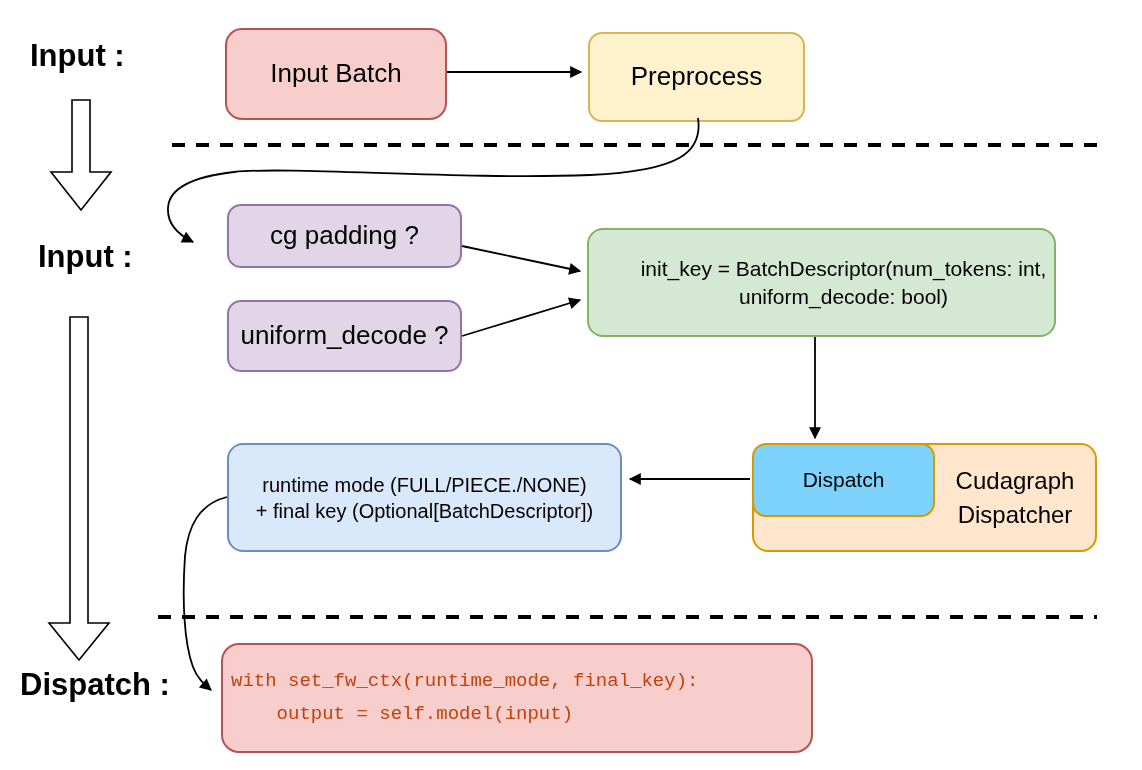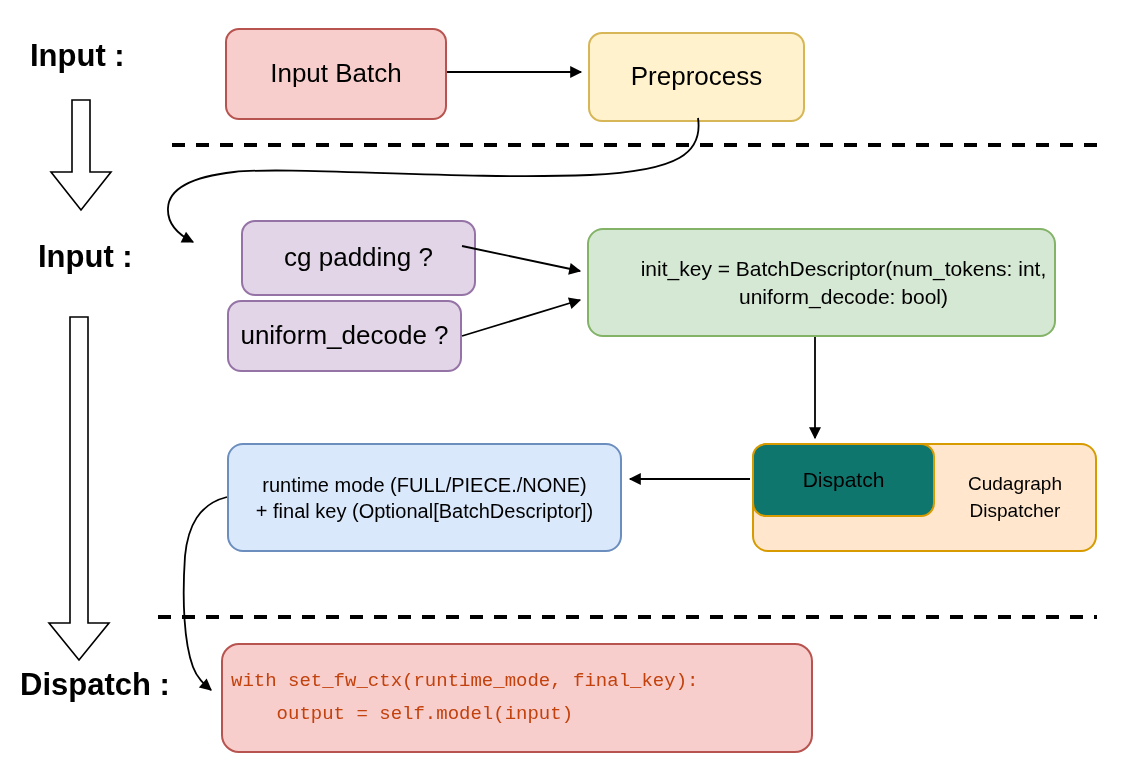--- a/index.html
+++ b/index.html
@@ -31,27 +31,27 @@
     text-align: center;
     line-height: 1.3;
     white-space: nowrap;
   }
   .n-red     { background: #f8cecc; border-color: #b85450; }
   .n-yellow  { background: #fff2cc; border-color: #d6b656; }
   .n-purple  { background: #e1d5e7; border-color: #9673a6; }
   .n-green   { background: #d5e8d4; border-color: #82b366; }
   .n-blue    { background: #dae8fc; border-color: #6c8ebf; }
   .n-peach-l { background: #ffe6cc; border-color: #d79b00; }
-  .n-peach-d { background: #0f766e; border-color: #d79b00; }
+  .n-peach-d { background: #7dd3fc; border-color: #d79b00; }
 
   .fs-node  { font-size: 26px; }
   .fs-green { font-size: 21px; }
   .fs-blue  { font-size: 20px; }
   .fs-disp  { font-size: 21px; }
-  .fs-cud   { font-size: 19px; line-height: 1.4; }
+  .fs-cud   { font-size: 24px; line-height: 1.4; }
 
   .code-box {
     position: absolute;
     box-sizing: border-box;
     border: 2.5px solid #b85450;
     background: #f8cecc;
     border-radius: 18px;
     display: flex;
     flex-direction: column;
     justify-content: center;
@@ -73,29 +73,29 @@
 </style>
 </head>
 <body>
 
 <div class="canvas">
 
   <div class="slabel" style="left:30px; top:40px;">Input :</div>
   <div class="slabel" style="left:38px; top:241px;">Input :</div>
   <div class="slabel" style="left:20px; top:669px;">Dispatch :</div>
 
-  <div class="box n-red fs-node" style="left:225px; top:28px; width:222px; height:92px;">
+  <div class="box n-red fs-node" style="left:225px; top:28px; width:222px; height:92px;border-radius:17px;">
     <span>Input Batch</span>
   </div>
 
   <div class="box n-yellow fs-node" style="left:588px; top:32px; width:217px; height:90px;">
     <span>Preprocess</span>
   </div>
 
-  <div class="box n-purple fs-node" style="left:227px; top:220px; width:235px; height:76px;margin-left:14px;">
+  <div class="box n-purple fs-node" style="left:227px; top:204px; width:235px; height:64px;">
     <span>cg padding ?</span>
   </div>
 
   <div class="box n-purple fs-node" style="left:227px; top:300px; width:235px; height:72px;">
     <span>uniform_decode ?</span>
   </div>
 
   <div class="box n-green fs-green" style="left:587px; top:228px; width:469px; height:109px; border-radius:16px;padding-left:44px;">
     <div>init_key = BatchDescriptor(num_tokens: int,</div>
     <div>uniform_decode: bool)</div>

